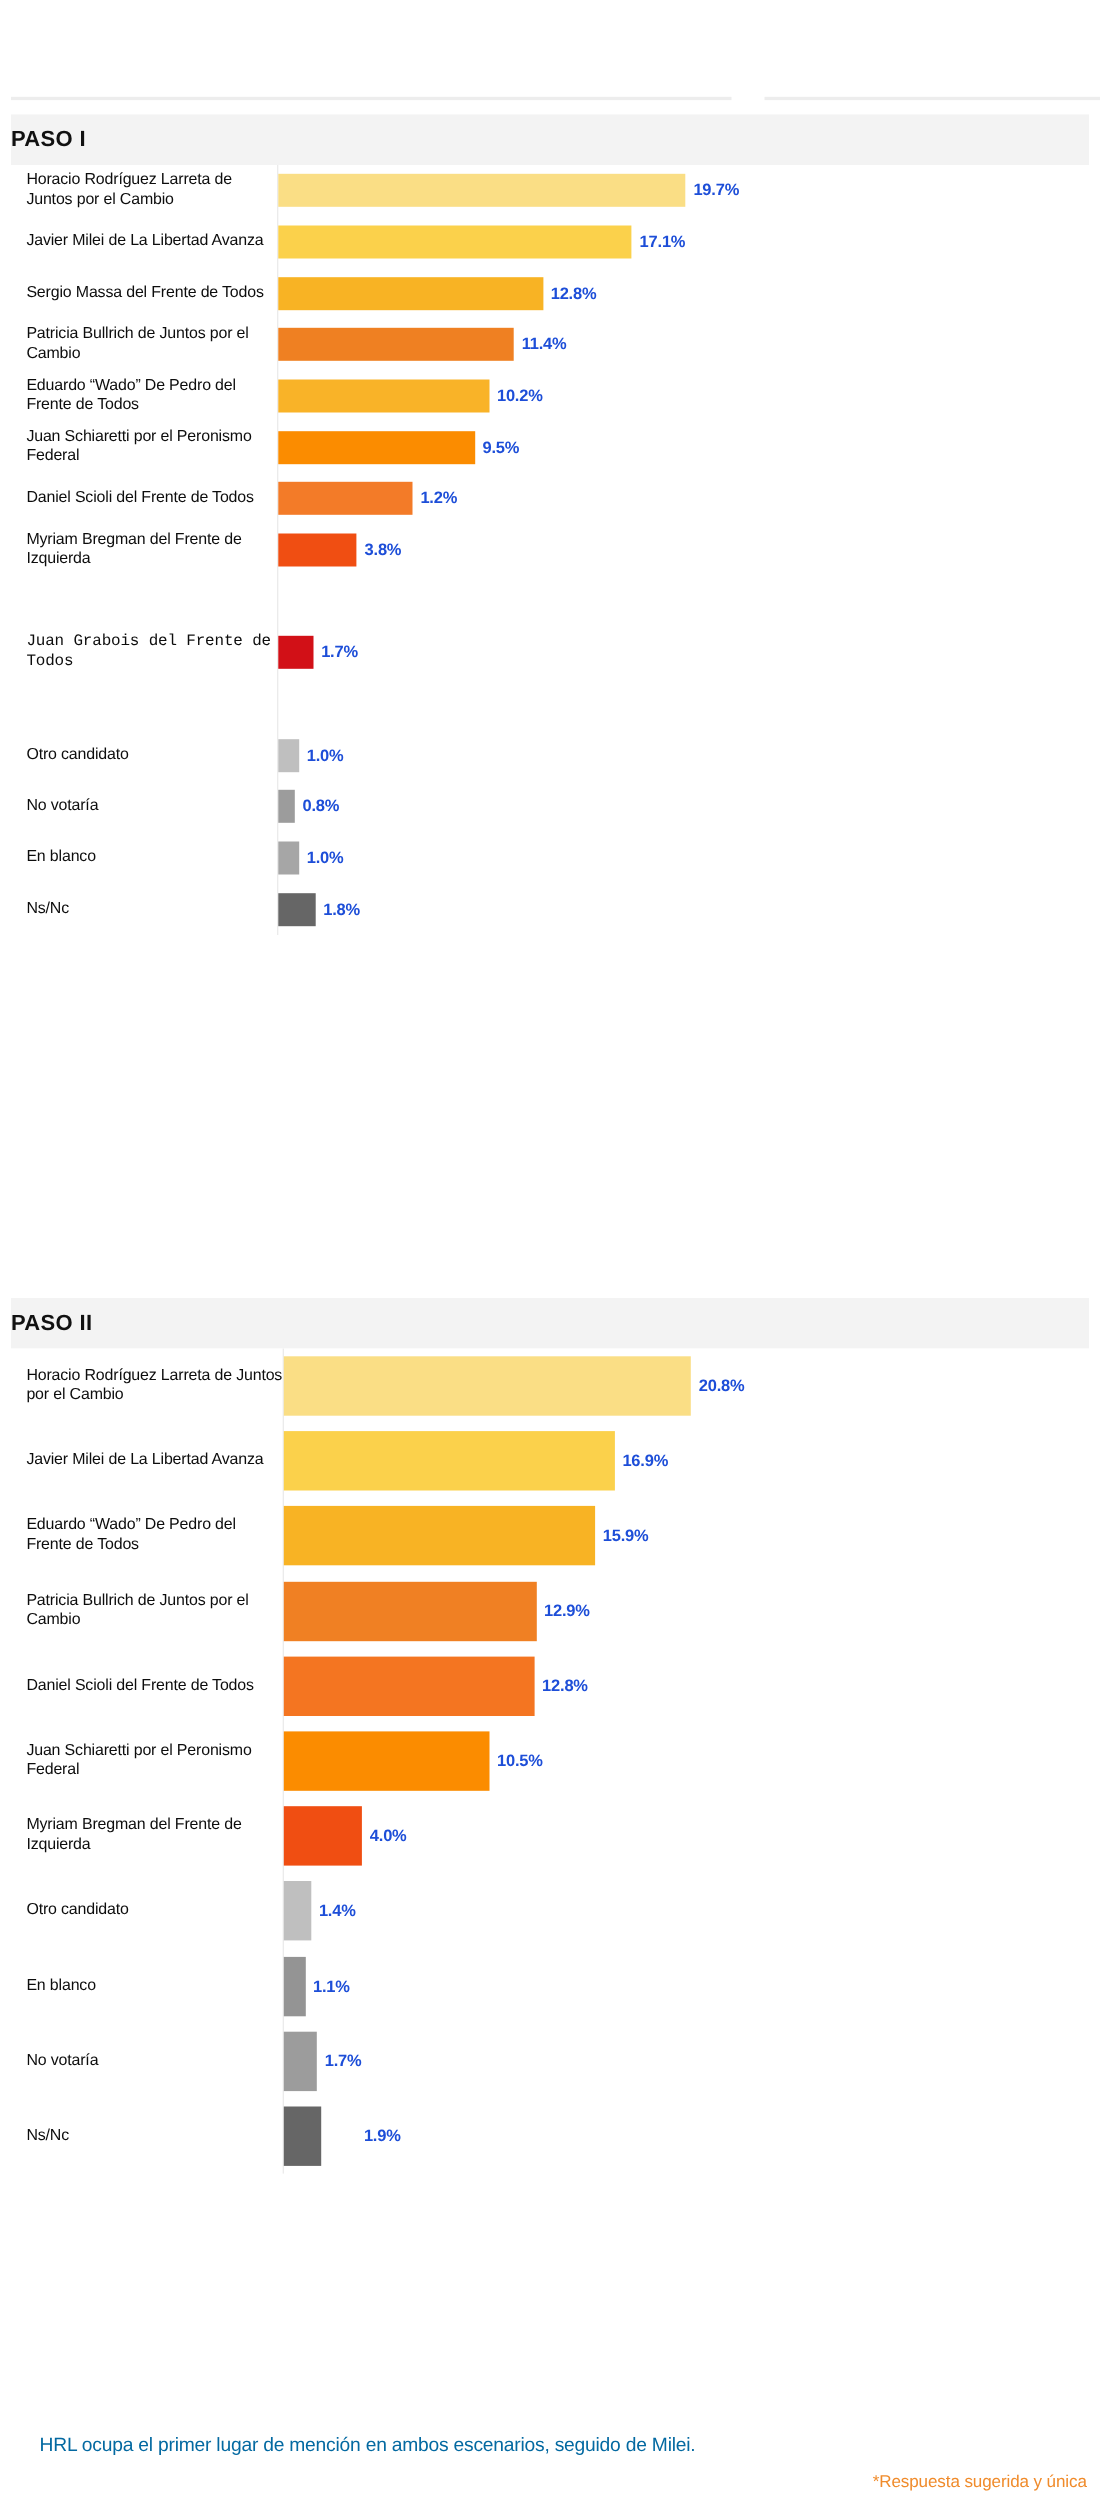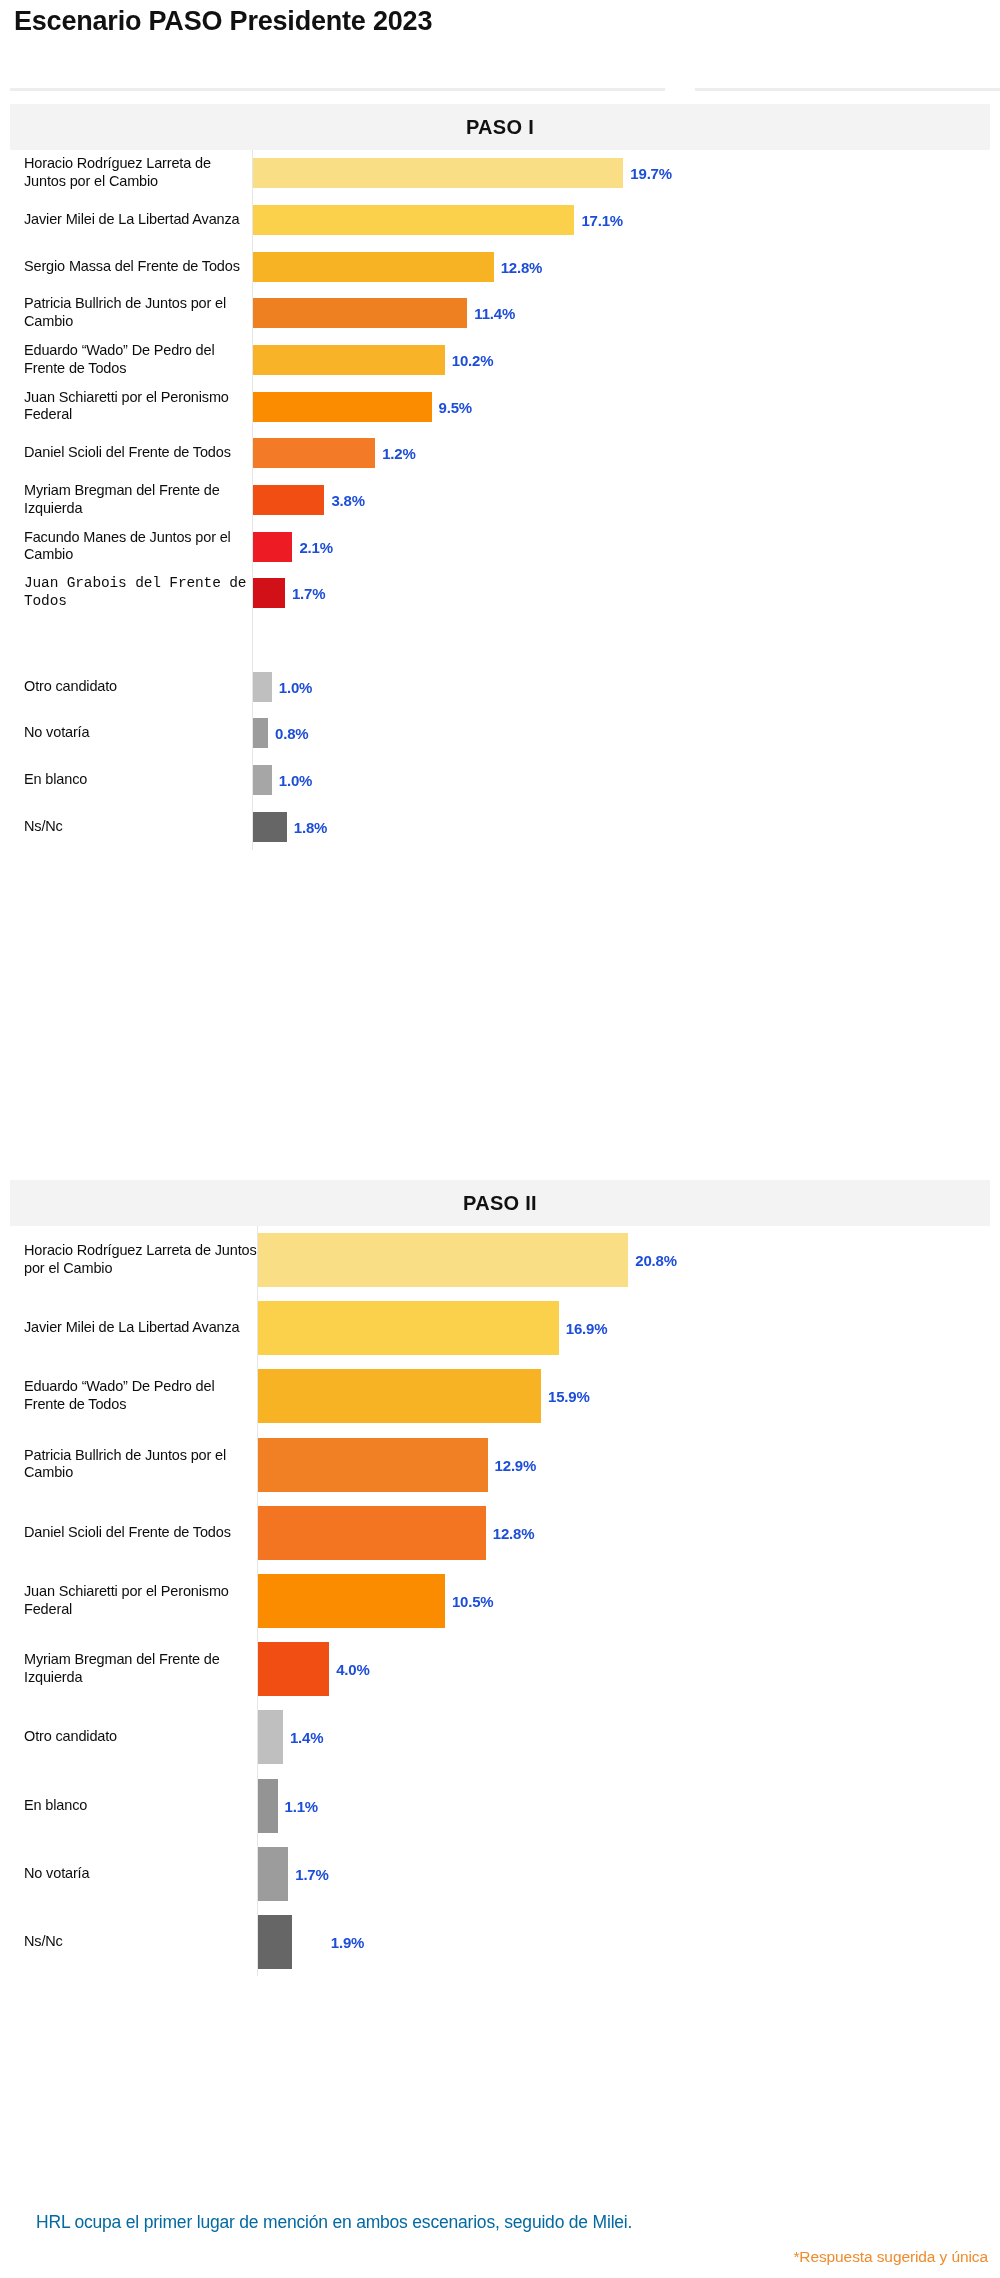--- a/index.html
+++ b/index.html
@@ -59,21 +59,20 @@
     position: absolute;
     left: 10px;
     width: 980px;
     background: #ffffff;
   }
   .panel-header {
     height: 46px;
     background: #f3f3f3;
     display: flex;
     align-items: center;
-    justify-content: center;
   }
   .panel-header .ptitle {
     font-size: 20px;
     font-weight: bold;
     color: #111111;
     letter-spacing: 0.3px;
   }
   .plot {
     position: relative;
     background: #ffffff;
@@ -136,21 +135,20 @@
     color: #F08B2B;
     letter-spacing: -0.1px;
     white-space: nowrap;
   }
 </style>
 </head>
 <body>
 
 <div class="page">
 
-  <div class="title">Escenario PASO Presidente 2023</div>
 
   <div class="rule a"></div>
   <div class="rule b"></div>
 
   <div class="panel" id="panel-0" style="top:104px;">
     <div class="panel-header">
       <span class="ptitle">PASO I</span>
     </div>
     <div class="plot" id="plot-0" style="height: 700px;">
         <div class="axis" style="left: 242px;"></div>
@@ -187,25 +185,20 @@
         <div class="row" style="top: 280px; height: 46.6667px;">
           <div class="cat-label" style="left: 14px; width: 230px; font-size: 14.5px;">Daniel Scioli del Frente de Todos</div>
           <div class="bar" style="left: 243px; width: 122.2px; height: 30px; background: rgb(243, 123, 40);"></div>
           <div class="val" style="left: 372.2px;">1.2%</div>
         </div>
         <div class="row" style="top: 326.667px; height: 46.6667px;">
           <div class="cat-label" style="left: 14px; width: 230px; font-size: 14.5px;">Myriam Bregman del Frente de Izquierda</div>
           <div class="bar" style="left: 243px; width: 71.44px; height: 30px; background: rgb(240, 78, 18);"></div>
           <div class="val" style="left: 321.44px;">3.8%</div>
         </div>
-        <div class="row" style="top: 373.333px; height: 46.6667px;">
-          <div class="cat-label" style="left: 14px; width: 230px; font-size: 14.5px;">Facundo Manes de Juntos por el Cambio</div>
-          <div class="bar" style="left: 243px; width: 39.48px; height: 30px; background: rgb(237, 28, 36);"></div>
-          <div class="val" style="left: 289.48px;">2.1%</div>
-        </div>
         <div class="row" style="top: 420px; height: 46.6667px;">
           <div class="cat-label" style="left: 14px; width: 230px; font-size: 14.5px; font-family: Liberation Mono, monospace;">Juan Grabois del Frente de Todos</div>
           <div class="bar" style="left: 243px; width: 31.96px; height: 30px; background: rgb(210, 16, 23);"></div>
           <div class="val" style="left: 281.96px;">1.7%</div>
         </div>
         <div class="row" style="top: 513.333px; height: 46.6667px;">
           <div class="cat-label" style="left: 14px; width: 230px; font-size: 14.5px;">Otro candidato</div>
           <div class="bar" style="left: 243px; width: 18.8px; height: 30px; background: rgb(191, 191, 191);"></div>
           <div class="val" style="left: 268.8px;">1.0%</div>
         </div>

